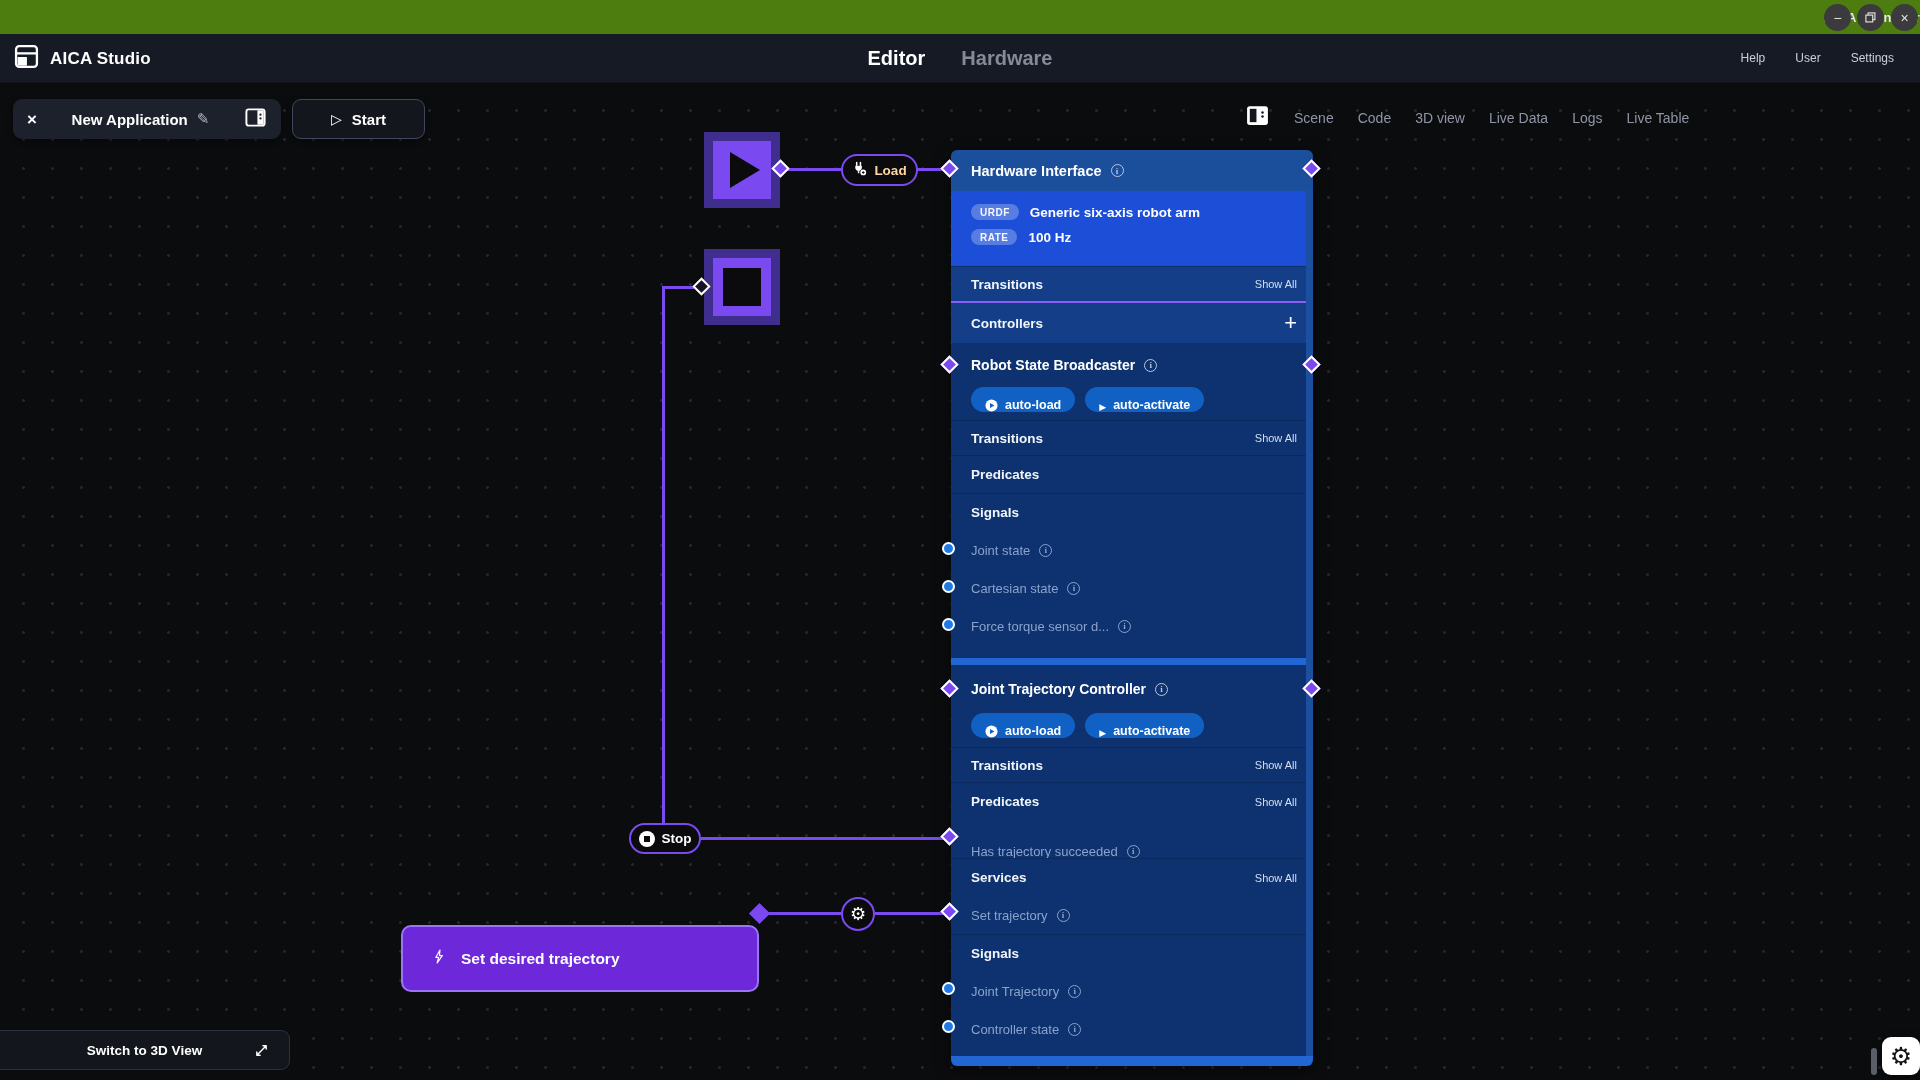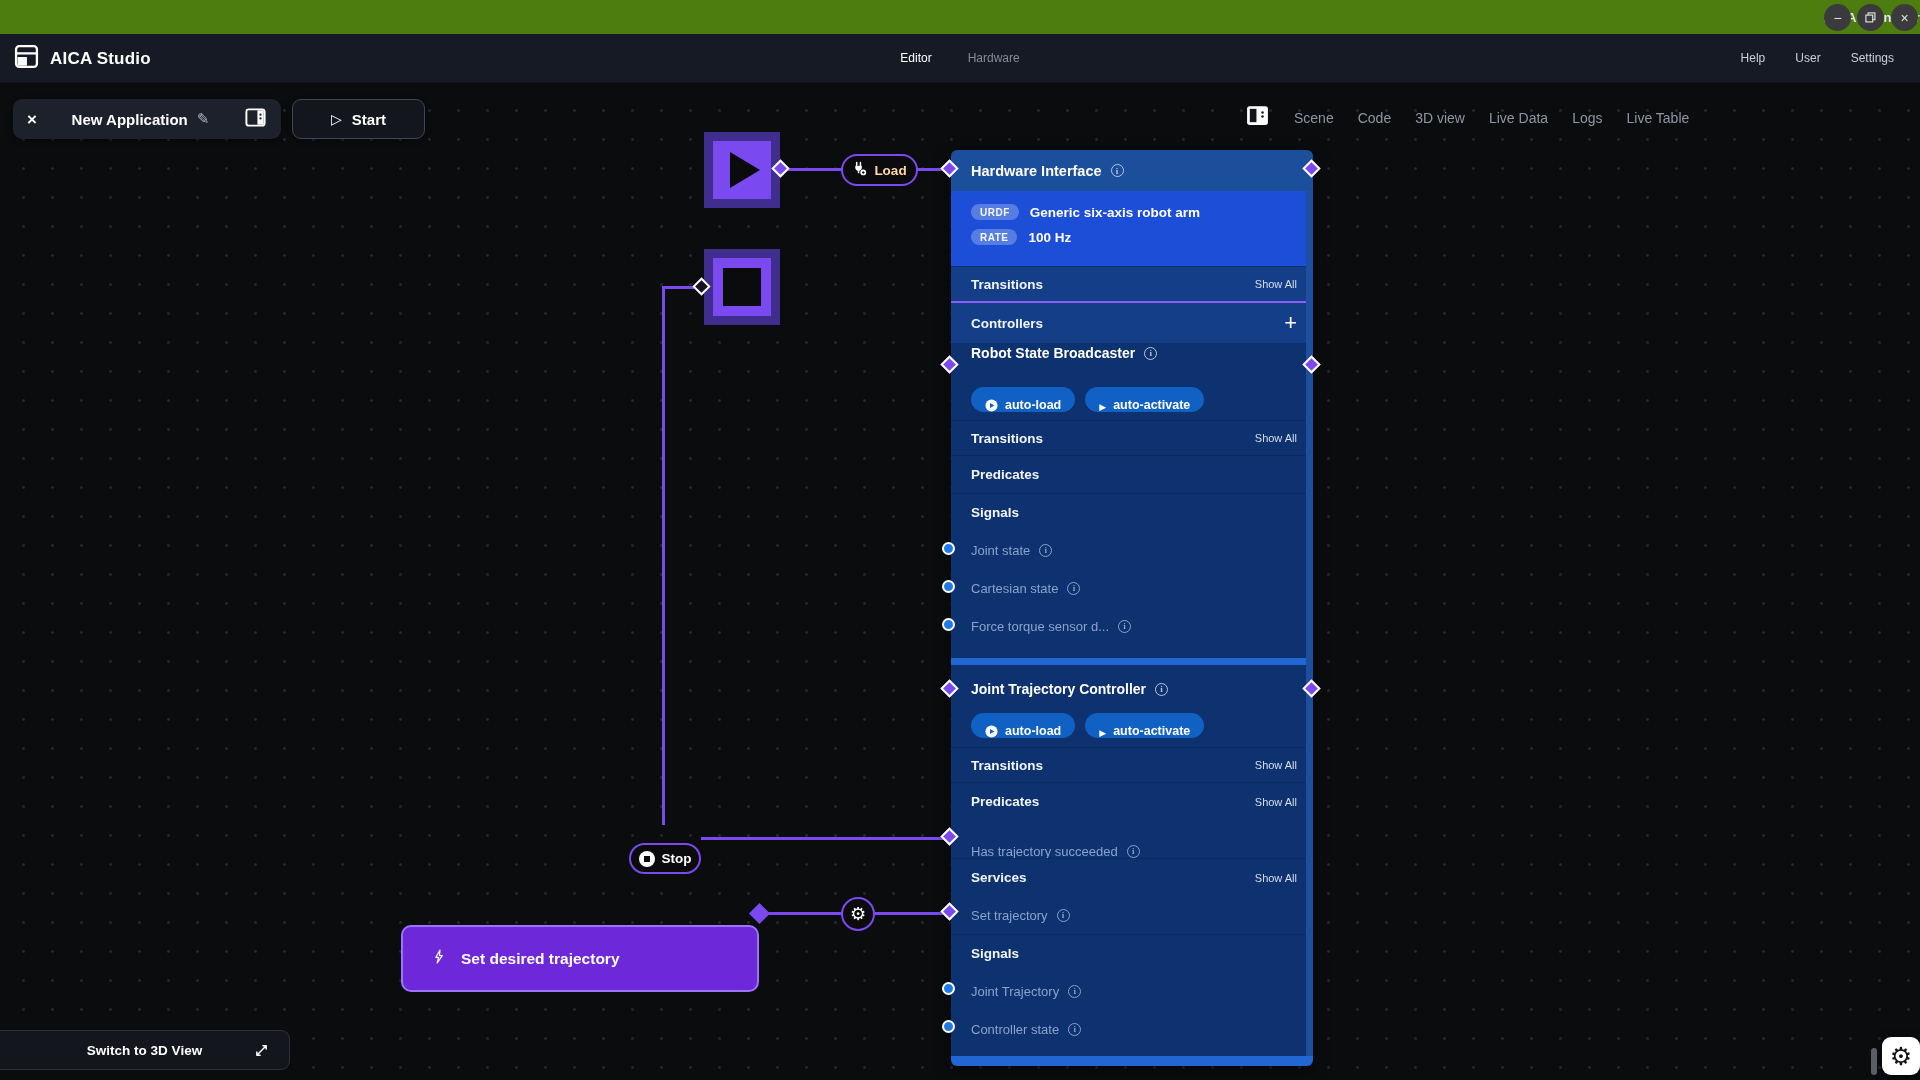--- a/index.html
+++ b/index.html
@@ -12,21 +12,21 @@
   .titlebar-title { color:#e6e6e6; font-size:13px; font-weight:600; letter-spacing:.2px; }
   .winbtn { position:absolute; top:4px; width:27px; height:27px; border-radius:50%; background:#3b3b3d;
     display:flex; align-items:center; justify-content:center; color:#e3e3e3; font-size:14px; cursor:default; }
 
   
   .appheader { position:absolute; left:0; top:34px; width:1920px; height:49px; background:#161a24;
     display:flex; align-items:center; border-bottom:1px solid #10131b; }
   .brand { position:absolute; left:14px; top:0; height:49px; display:flex; align-items:center; gap:11px; }
   .brand-name { color:#ffffff; font-size:17px; font-weight:700; letter-spacing:.2px; }
   .mainnav { position:absolute; left:50%; transform:translateX(-50%); display:flex; gap:36px; }
-  .mainnav .tab { font-size:12px; font-weight:400; color:#858a99; cursor:pointer; }
+  .mainnav .tab { font-size:20px; font-weight:700; color:#858a99; cursor:pointer; }
   .mainnav .tab.active { color:#ffffff; }
   .headlinks { position:absolute; right:26px; display:flex; gap:30px; }
   .headlinks .hlink { color:#ccd0db; font-size:12px; font-weight:500; cursor:pointer; }
 
   
   .canvas { position:absolute; left:0; top:83px; width:1920px; height:997px; background:#0b0c0e;
     background-image:radial-gradient(#27272e 1.3px, transparent 1.5px); background-size:29px 29px;
     background-position:9px 13px; }
 
   
@@ -226,21 +226,21 @@
         <path d="M12 10.8v2.8M10.6 12.2h2.8" stroke="#0b0b0d" stroke-width="1.1"></path>
       </svg></span>
   <span class="lbl" style="color:#fed7a2;">Load</span>
 </div>
 
 <div class="sq-node" style="left:704px; top:249px;">
   <div class="inner-stop"></div>
 </div>
 <div class="diamond hollow" style="left:695px; top:280px;"></div>
 
-<div class="evt-pill" style="left:629px; top:823px; width:72px; height:31px;margin-top:20px;">
+<div class="evt-pill" style="left:629px; top:823px; width:72px; height:31px;">
   <span class="stop-ico"></span>
   <span class="lbl">Stop</span>
 </div>
 
 <div class="traj-block">
   <span><svg viewBox="0 0 14 16" width="13" height="15">
         <path d="M7.5 1 3 9h3l-1.5 6L10 7H7z" fill="none" stroke="#ffffff" stroke-width="1.3" stroke-linejoin="round"></path>
       </svg></span>
   <span class="lbl">Set desired trajectory</span>
 </div>
@@ -271,21 +271,21 @@
   <div class="p-row" style="top:116px; height:35px; background:#143f88; border-top:1px solid #0d2f6b;">
     <span class="sec-lbl">Transitions</span>
     <span class="showall">Show All</span>
   </div>
   <div class="p-row" style="top:151px; height:42px; background:#143f88; border-top:2px solid #8b5cf6;text-align:right;">
     <span class="sec-lbl">Controllers</span>
     <span class="plus">+</span>
   </div>
 
   <div class="p-dark" style="top:193px; height:315px;">
-    <div class="d-title" style="top:2px;">
+    <div class="d-title" style="top:14px;">
       <span class="t">Robot State Broadcaster</span>
       <span class="i-info"></span>
     </div>
     <div class="btnrow" style="top:44px;">
       <span class="autobtn">
         <svg viewBox="0 0 14 14" width="13" height="13">
             <circle cx="7" cy="7" r="6.5" fill="#ffffff"></circle>
             <path d="M5.4 4.3 10.2 7 5.4 9.7z" fill="#1161c4"></path>
           </svg>
         <span class="bl">auto-load</span>

